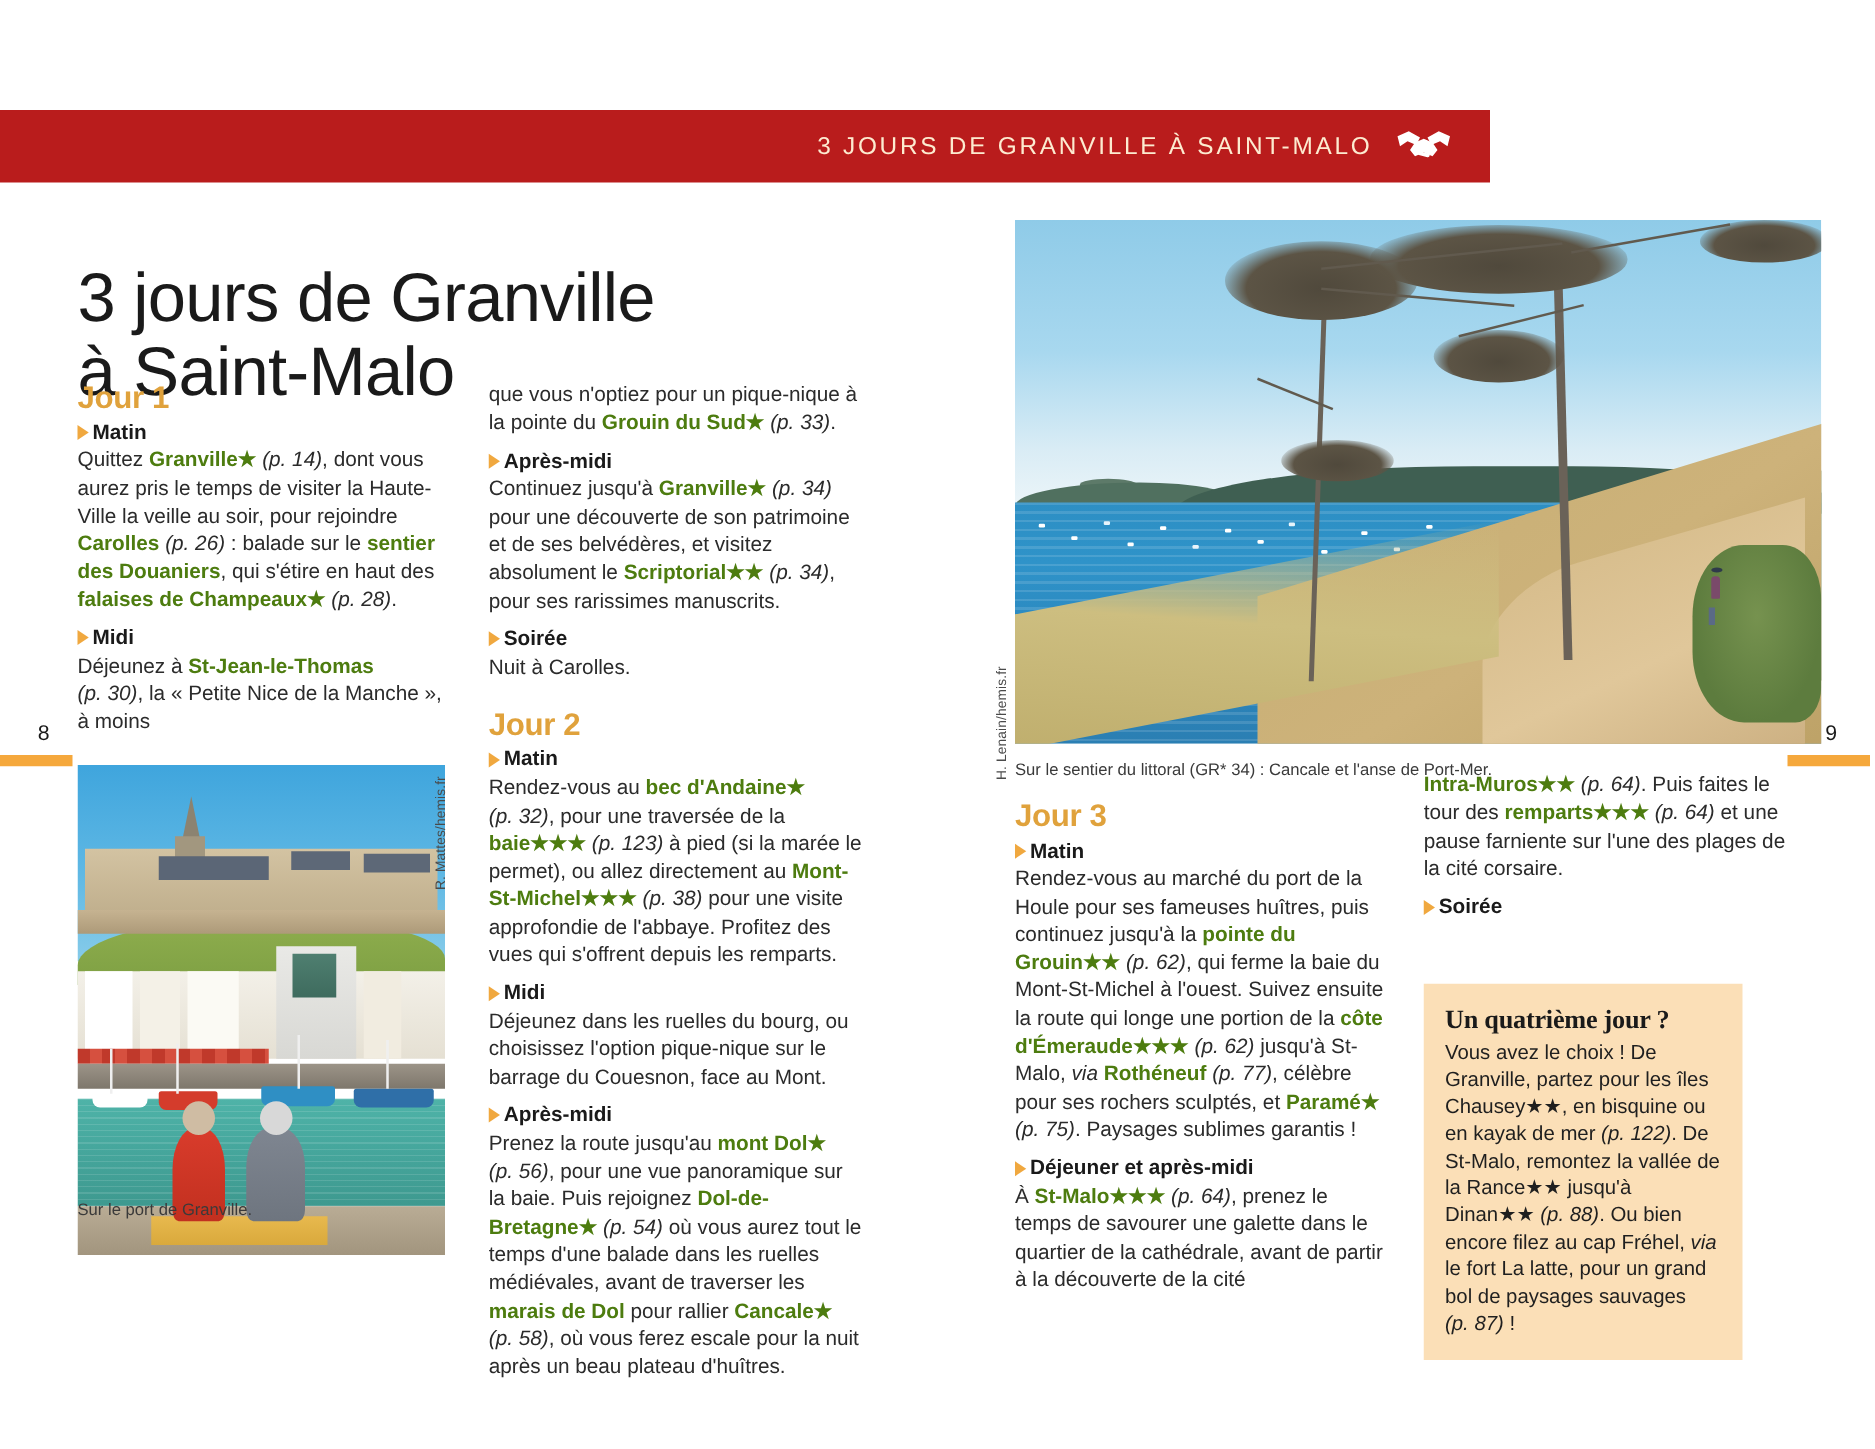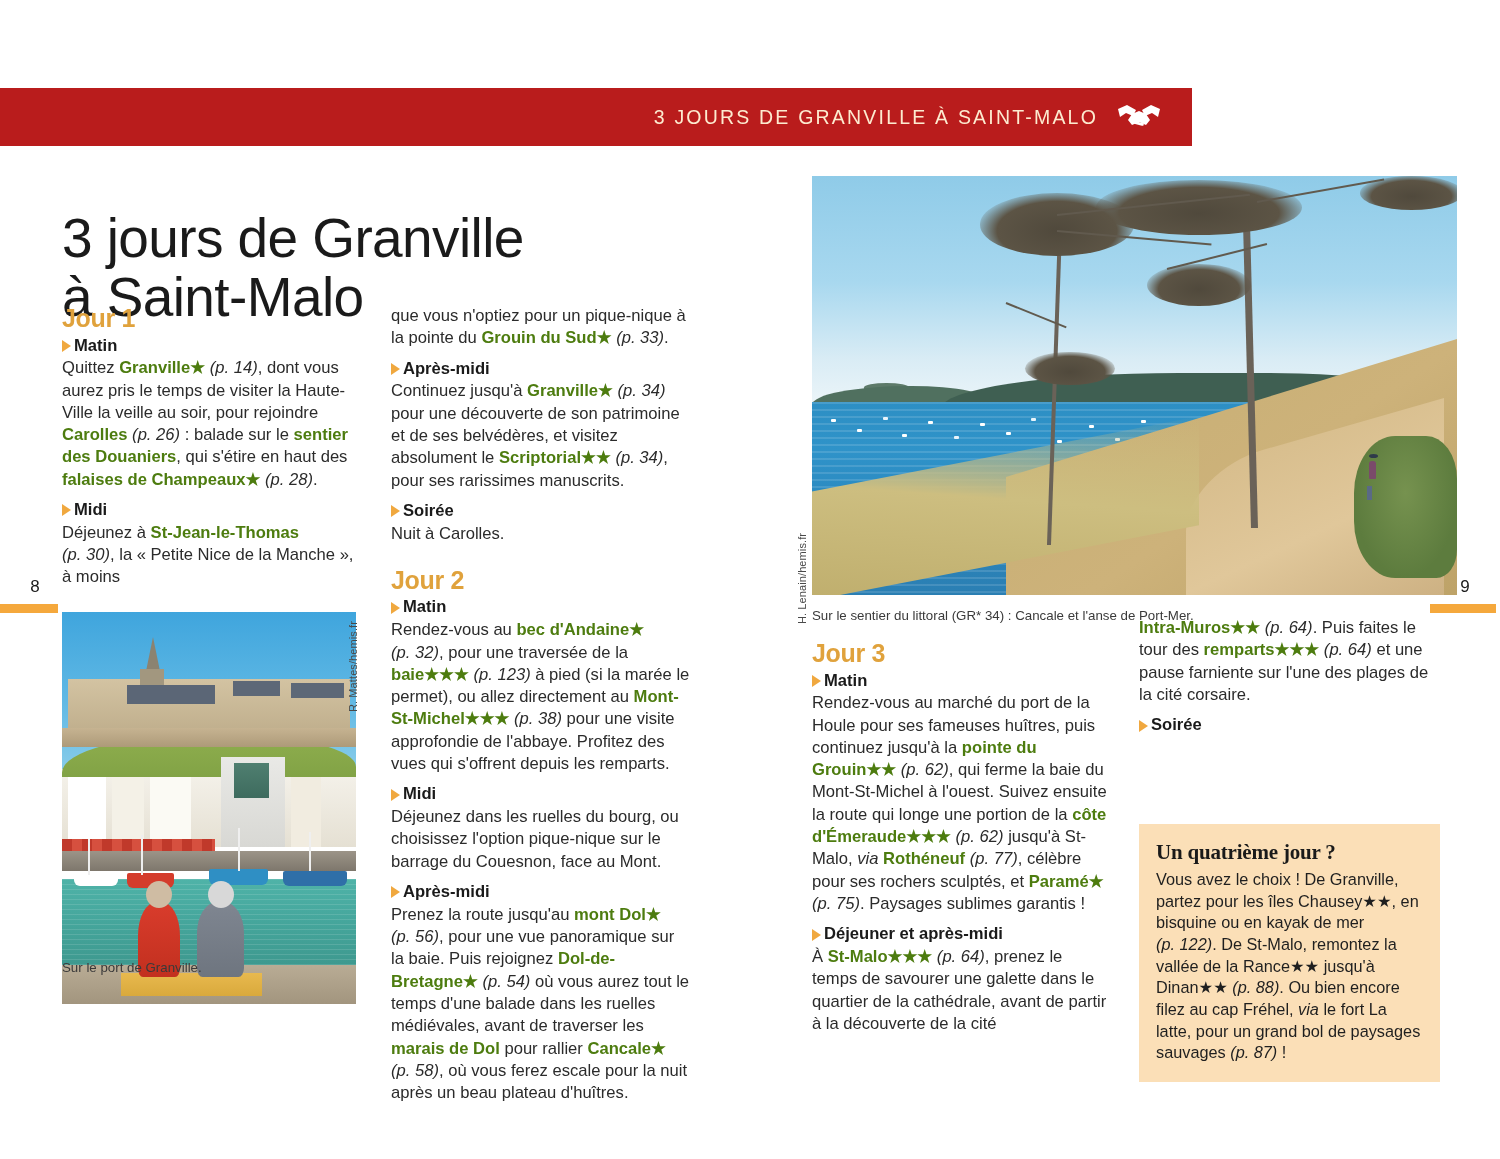--- a/index.html
+++ b/index.html
@@ -123,22 +123,22 @@
     font-size: 13.3px;
     color: #3a3a3a;
     text-align: left;
   }
   .caption-left  { left: 62px;  top: 960px; width: 294px; }
   .caption-right { left: 812px; top: 608px;  width: 645px; }
 
   
   .sidebox {
     position: absolute;
-    left: 1139px; top: 824px;
-    width: 301px;
+    left: 1139px; top: 787px;
+    width: 255px;
     background: #fbdfb7;
     padding: 16px 17px 18px 17px;
   }
   .sidebox-title {
     font-family: "Liberation Serif", serif;
     font-size: 21px;
     font-weight: bold;
     color: #1a1a1a;
     margin-bottom: 4px;
     letter-spacing: -0.2px;

